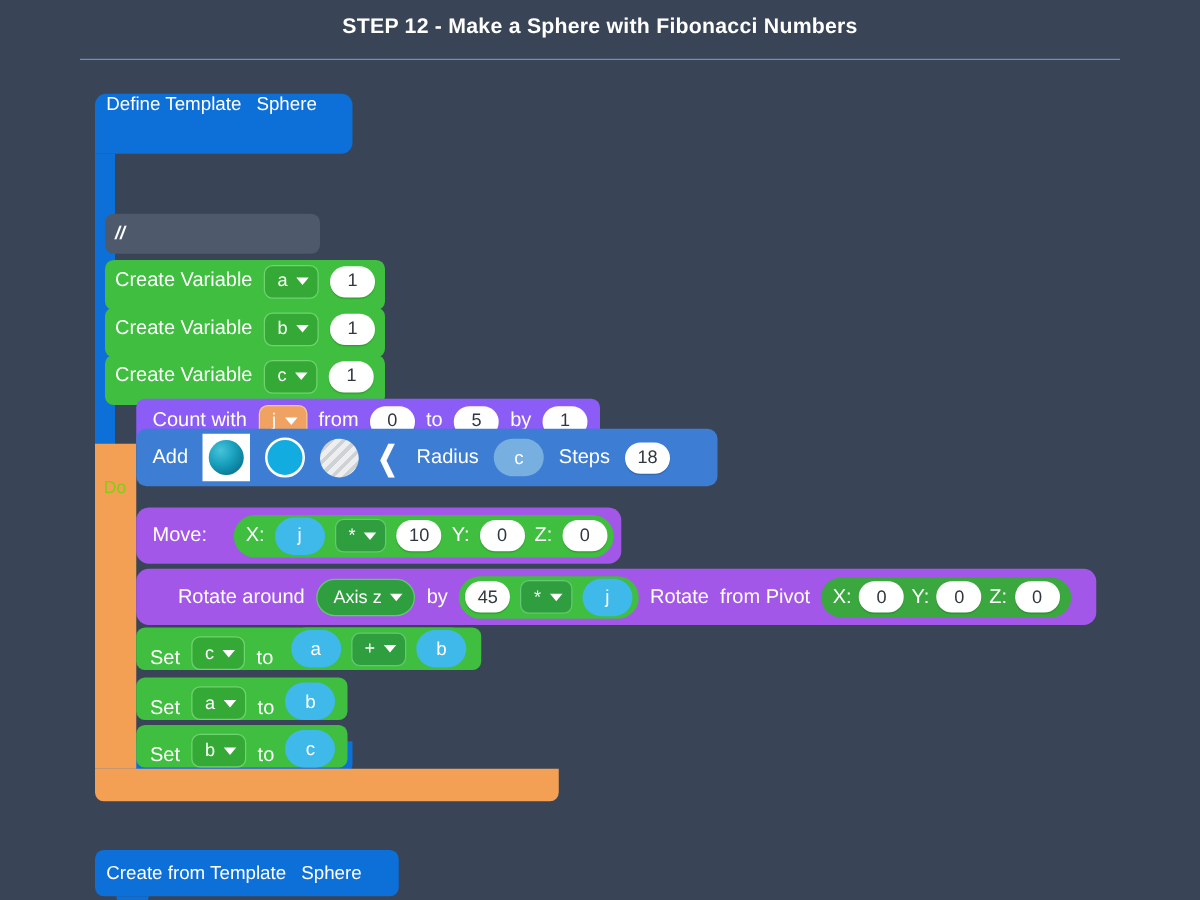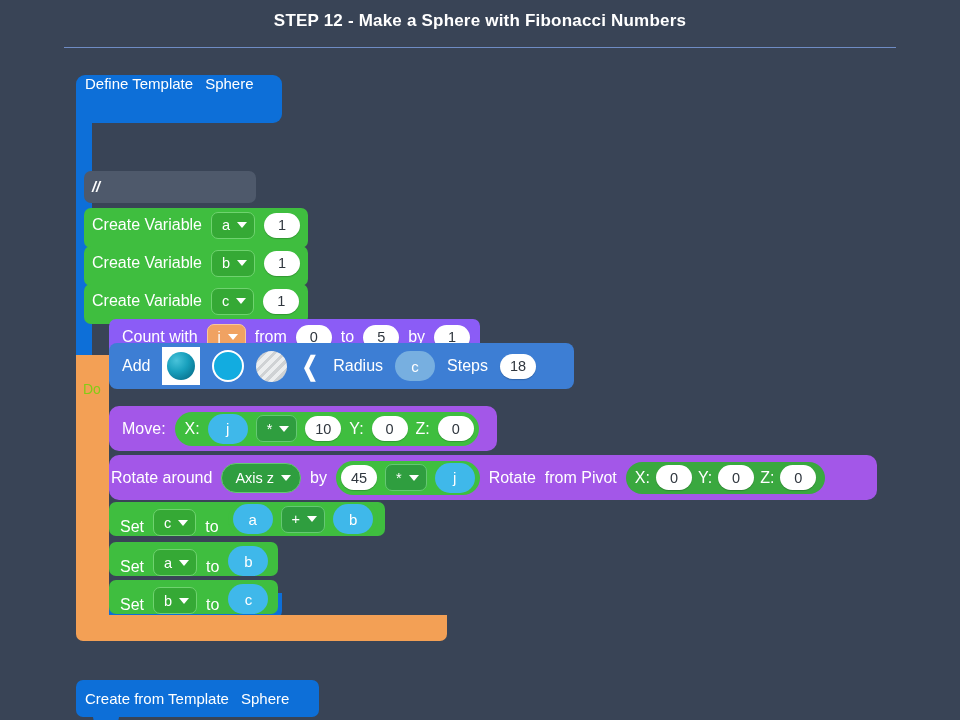--- a/index.html
+++ b/index.html
@@ -178,27 +178,27 @@
   #sphere-hatch { width:31px; height:31px; border-radius:50%;
                   background: repeating-linear-gradient(-45deg,
                       #cfd2d4 0px, #cfd2d4 3px, #eceeef 3px, #eceeef 7px); }
   #chevron-left { color:#ffffff; font-size:26px; font-weight:bold;
                   line-height:1; transform:scaleX(0.75); }
 
   
   #move-block { left:109px; top:356px; width:388px; height:45px;
                 border-radius:10px; }
   #move-row { display:flex; align-items:center; height:45px;
-              padding-left:13px; gap:9px; }
+              padding-left:13px; gap:21px; }
 
   
   #rotate-block { left:109px; top:405px; width:768px; height:45px;
                   border-radius:10px; }
   #rotate-row { display:flex; align-items:center; height:45px;
-                padding-left:2px; gap:9px; }
+                padding-left:13px; gap:9px;justify-content:center; }
 
   
   .set-block { border-radius:7px; height:34px; }
   #set-c { left:109px; top:452px; width:276px; }
   #set-a { left:109px; top:492px; width:169px; }
   #set-b { left:109px; top:530px; width:169px; }
   .set-row { display:flex; align-items:flex-end; height:34px;
              padding-left:11px; gap:9px; }
 
   

